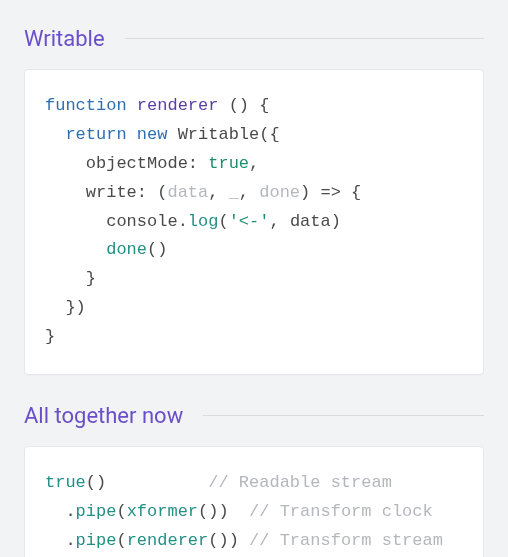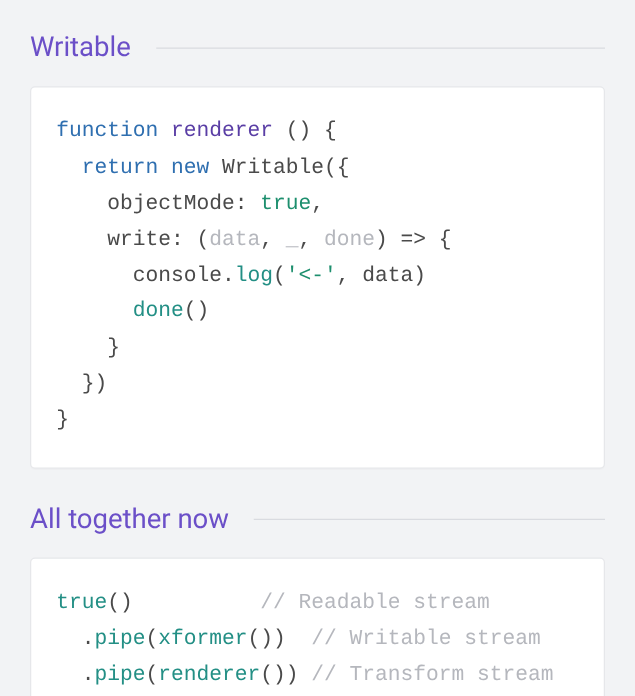--- a/index.html
+++ b/index.html
@@ -83,17 +83,17 @@
 <span class="tok-p">}</span></pre>
   </div>
 
   <div class="section-heading">
     <h2>All together now</h2>
     <div class="rule"></div>
   </div>
 
   <div class="code-card">
 <pre><span class="tok-call">true</span><span class="tok-p">()</span><span>          </span><span class="tok-cm">// Readable stream</span>
-<span class="tok-p">  .</span><span class="tok-call">pipe</span><span class="tok-p">(</span><span class="tok-call">xformer</span><span class="tok-p">()</span><span class="tok-p">)</span><span>  </span><span class="tok-cm">// Writable stream</span>
+<span class="tok-p">  .</span><span class="tok-call">pipe</span><span class="tok-p">(</span><span class="tok-call">xformer</span><span class="tok-p">()</span><span class="tok-p">)</span><span>  </span><span class="tok-cm">// Transform clock</span>
 <span class="tok-p">  .</span><span class="tok-call">pipe</span><span class="tok-p">(</span><span class="tok-call">renderer</span><span class="tok-p">()</span><span class="tok-p">)</span><span> </span><span class="tok-cm">// Transform stream</span></pre>
   </div>
 
 </div>
 
 </body></html>

